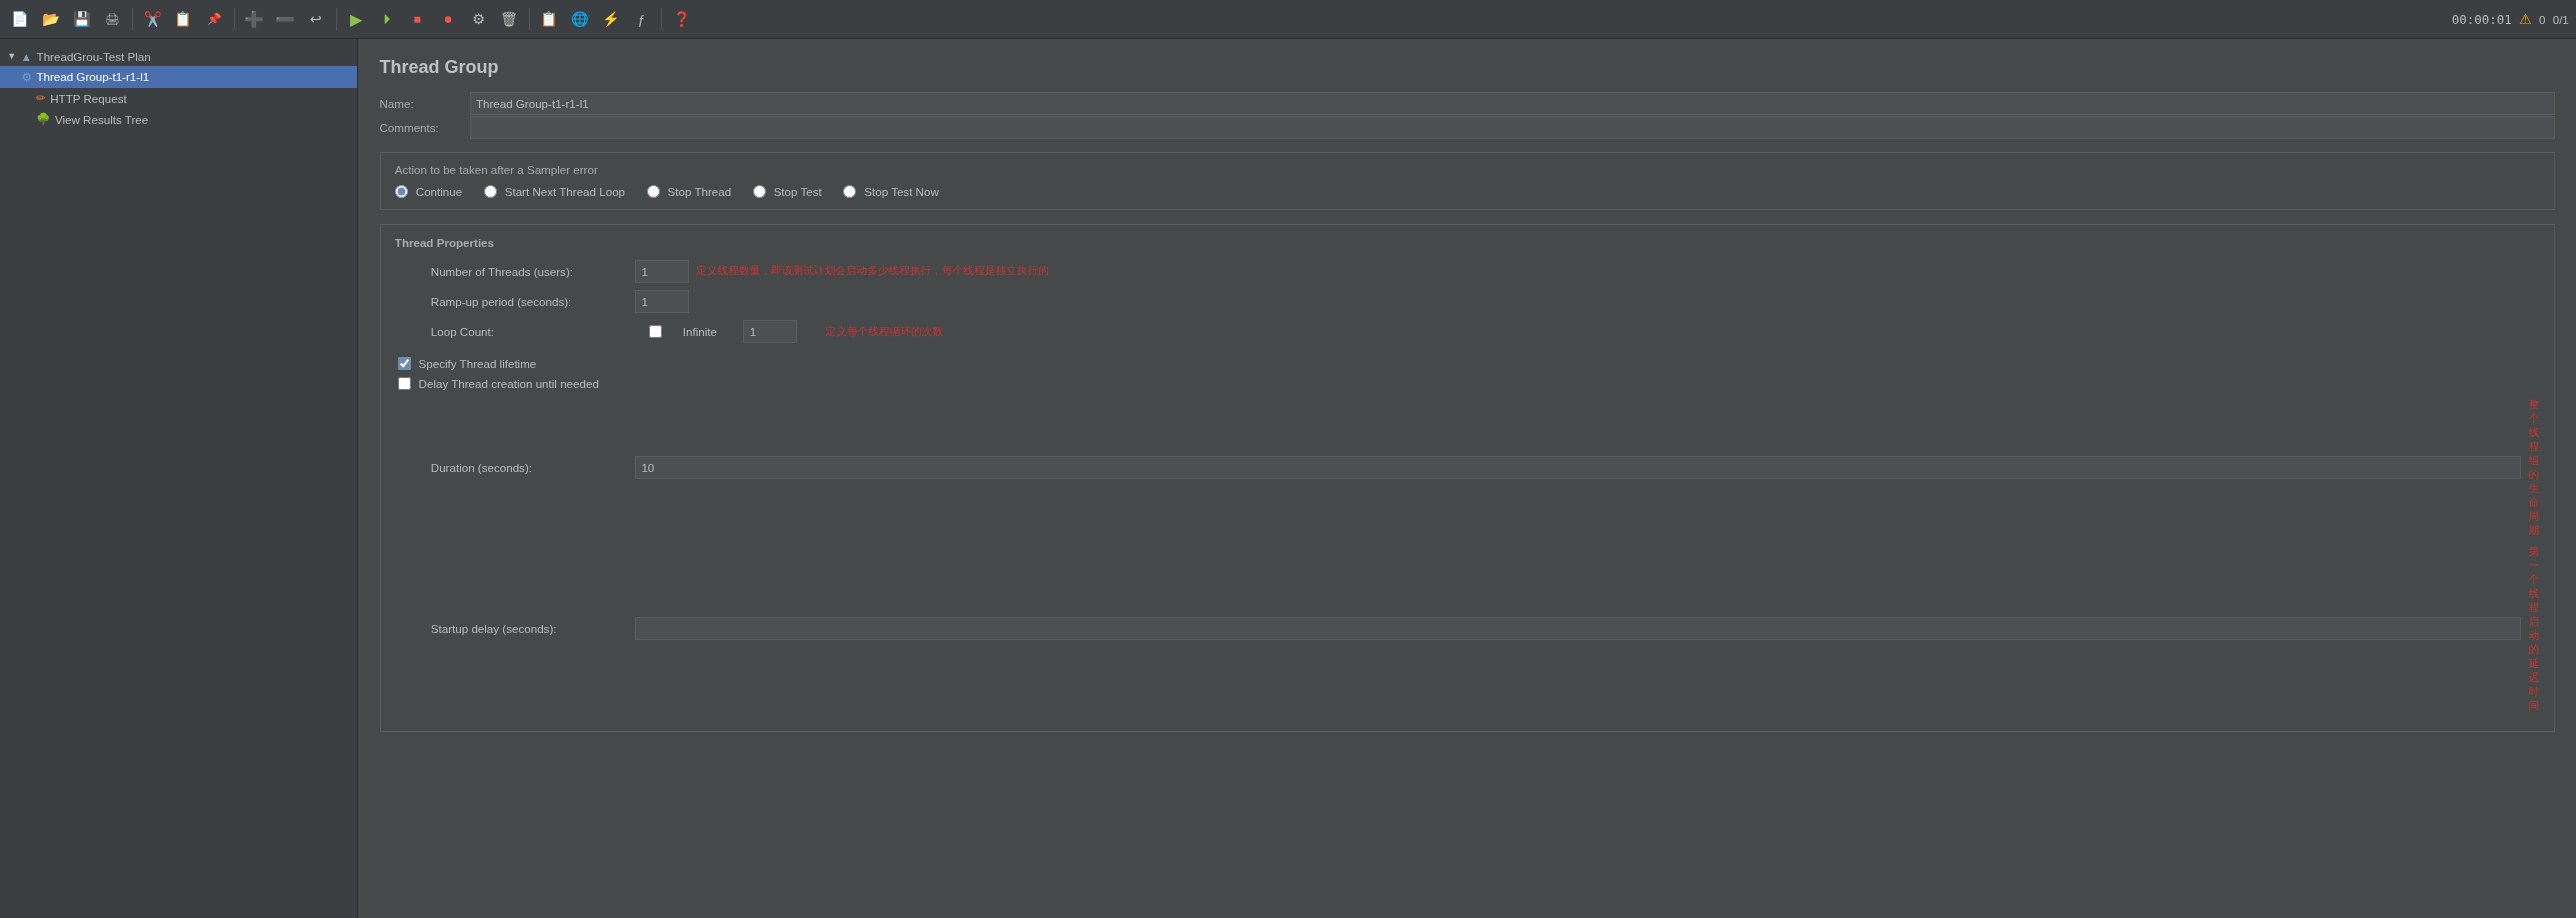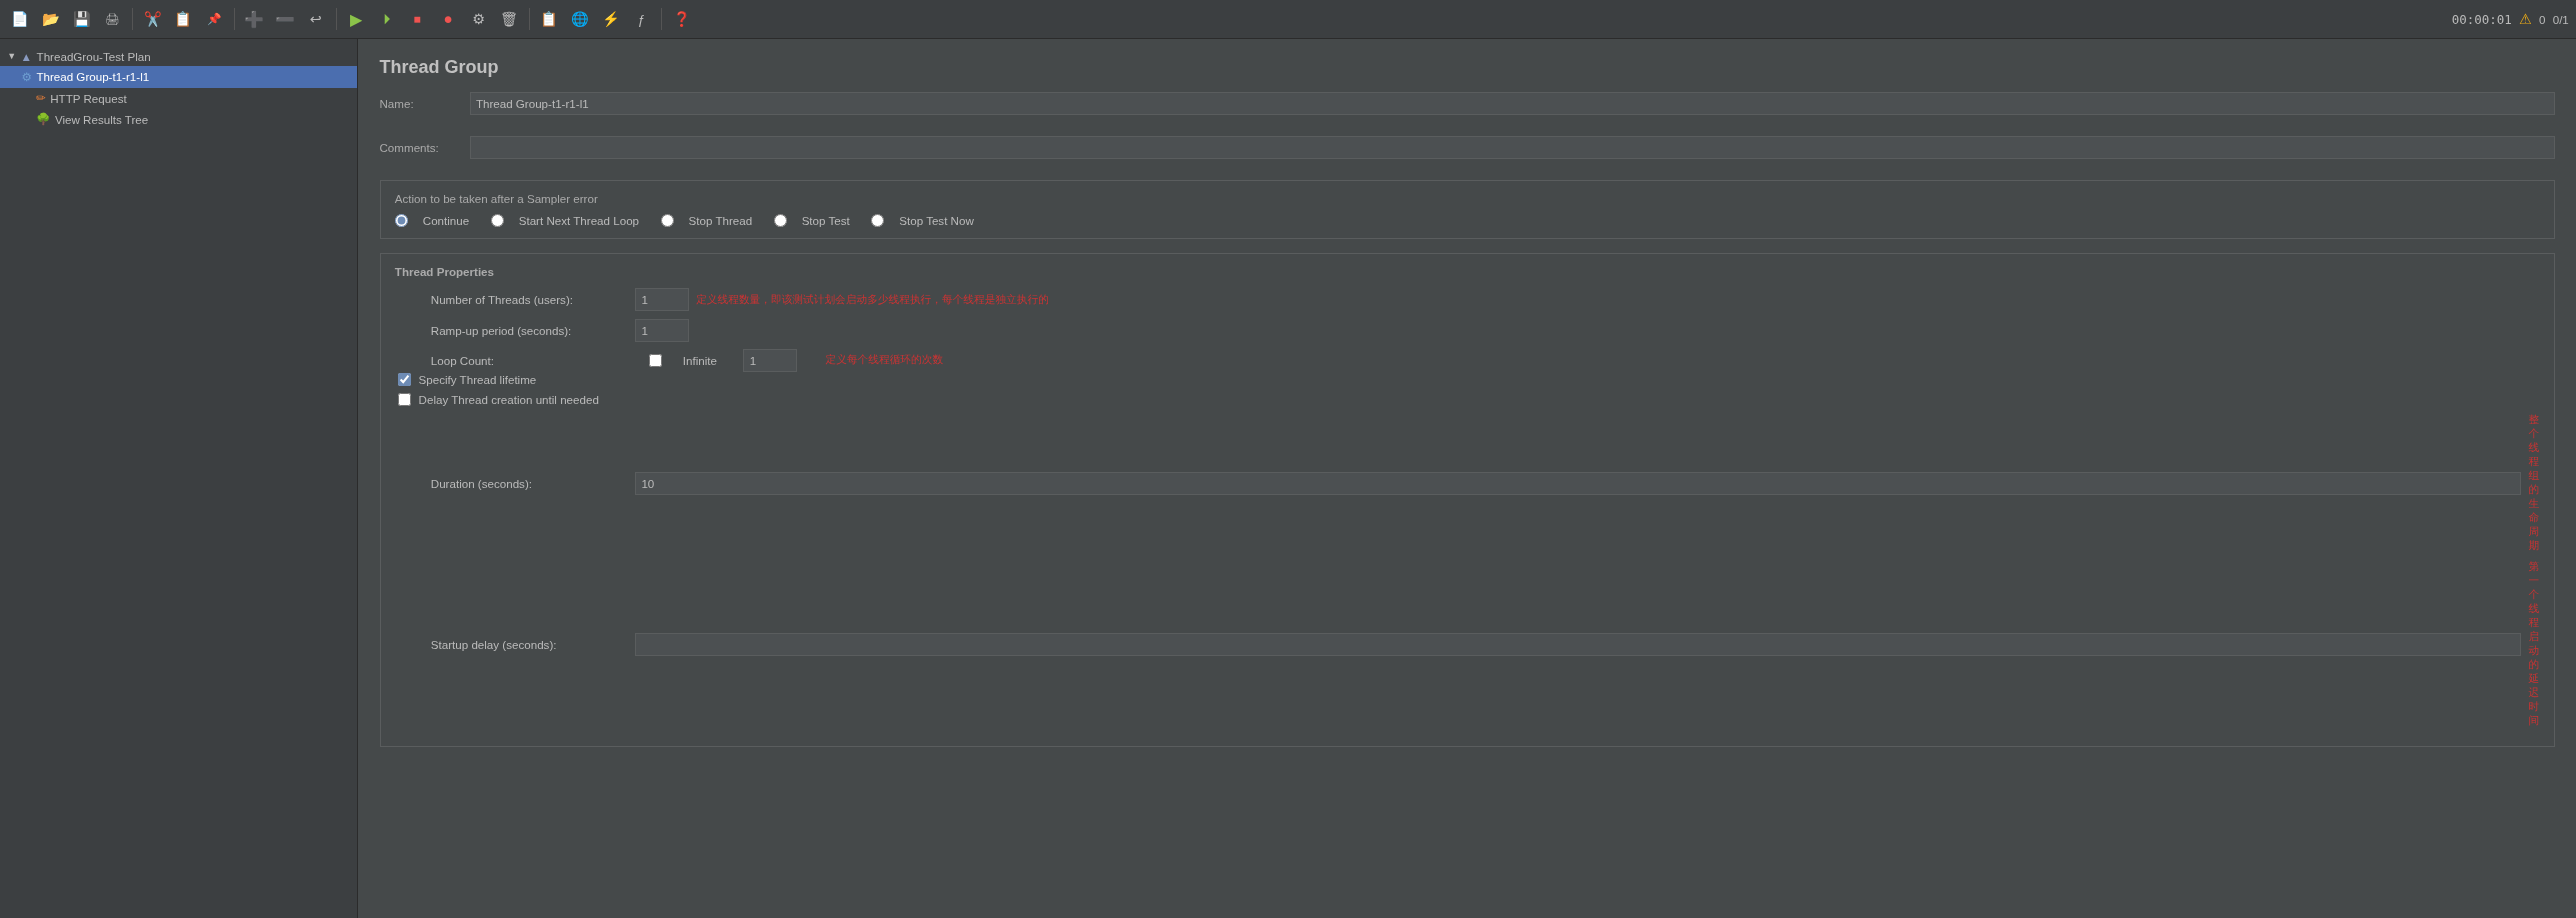--- a/index.html
+++ b/index.html
@@ -110,21 +110,21 @@
     }
     .radio-group {
       display: flex;
       gap: 21.5px;
       align-items: center;
       flex-wrap: wrap;
     }
     .radio-item {
       display: flex;
       align-items: center;
-      gap: 15px;
+      gap: 8px;
       cursor: pointer;
     }
     .radio-item input[type="radio"] { cursor: pointer; accent-color: #6e8cb5; }
 
     
     .thread-props-section {
       border: 0.9px solid #5a5d5e;
       padding: 10.7px 14.3px;
       margin-bottom: 14.3px;
     }
@@ -169,21 +169,21 @@
       margin-bottom: 7.2px;
       padding-left: 3.6px;
     }
     .checkbox-row input[type="checkbox"] { accent-color: #6e8cb5; cursor: pointer; }
     .checkbox-row label { color: #bbbbbb; cursor: pointer; }
 
     .loop-row {
       display: flex;
       align-items: center;
       gap: 21px;
-      margin-bottom: 1px;
+      margin-bottom: 14px;
     }
 
     
     .drag-handle {
       position: absolute;
       left: 356px;
       top: 0;
       bottom: 0;
       width: 3.6px;
       cursor: col-resize;
@@ -230,21 +230,21 @@
       font-size: 11.6px;
       width: 100%;
       height: 23px;
     }
 
     .top-form {
       margin-bottom: 12.5px;
     }
     .top-form .form-row {
       align-items: center;
-      margin-bottom: 21px;
+      margin-bottom: 1px;
     }
     .top-form .form-label {
       width: 90px;
       color: #aaa;
     }
   </style>
 </head>
 <body>
 
 <div class="toolbar">

